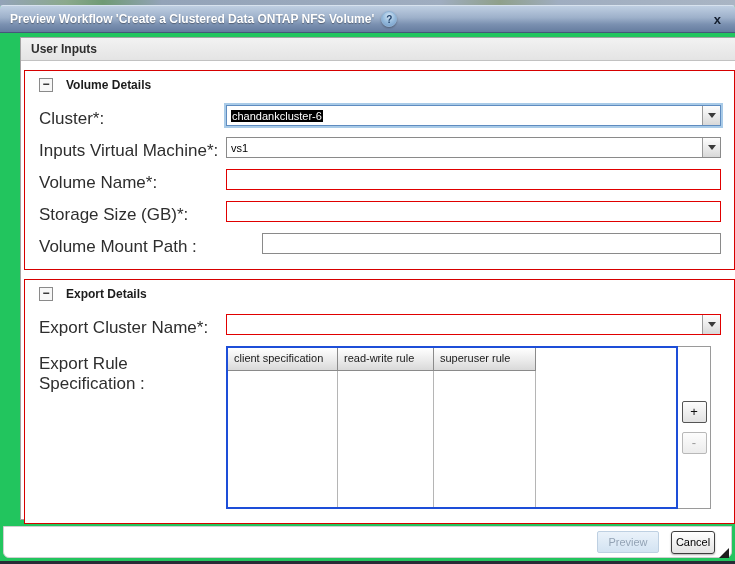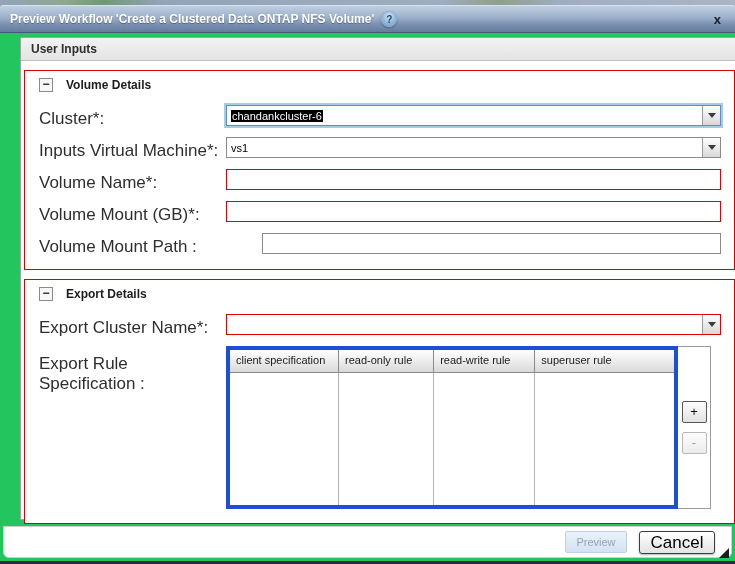--- a/index.html
+++ b/index.html
@@ -69,21 +69,21 @@
   .combo-value { flex: 1 1 auto; font-size: 11px; display: flex; align-items: center; padding: 0 4px; }
   .combo-value .selected-text { background: #000; color: #fff; padding: 0 1px; }
   .combo-arrow-btn {
     flex: 0 0 18px; border-left: 1px solid #9a9a9a;
     background: linear-gradient(180deg, #fdfdfd, #e8e8e8 60%, #d8d8d8);
     display: flex; align-items: center; justify-content: center; cursor: pointer;
   }
   .combo-arrow-btn .arrow { width: 0; height: 0; border-left: 4px solid transparent; border-right: 4px solid transparent; border-top: 5px solid #3a3a3a; }
   
   .table-area { display: flex; align-items: stretch; height: 163px; }
-  .rule-table { width: 452px; border: 4px solid #1d4ed8; background: #fff; display: flex; flex-direction: column; }
+  .rule-table { width: 452px; border: 2px solid #1d4ed8; background: #fff; display: flex; flex-direction: column; }
   .rule-table-header { display: flex; height: 23px; flex: 0 0 auto; }
   .rule-th {
     background: linear-gradient(180deg, #ffffff, #e9e9e9 60%, #d9d9d9);
     border-right: 1px solid #8a8a8a; border-bottom: 1px solid #8a8a8a;
     font-size: 11px; color: #1a1a1a; padding: 4px 6px 0 6px; white-space: nowrap; overflow: hidden;
   }
   .rule-th:nth-child(1) { width: 110px; }
   .rule-th:nth-child(2) { width: 96px; }
   .rule-th:nth-child(3) { width: 102px; }
   .rule-th:nth-child(4) { width: 140px; border-right: none; }
@@ -112,23 +112,23 @@
     position: absolute; left: 3px; bottom: 6px; width: 729px; height: 32px;
     background: #fff; border: 1px solid #cfcfcf; border-radius: 0 0 6px 6px;
     display: flex; align-items: center; justify-content: flex-end; gap: 12px; padding: 0 16px;
   }
   .preview-button {
     width: 62px; height: 22px; border: 1px solid #bed0e2; border-radius: 2px;
     background: linear-gradient(180deg, #eaf2fa, #d3e3f2); color: #93a3b5;
     font-size: 11px; text-align: center; line-height: 20px; cursor: default;
   }
   .cancel-button {
-    width: 76px; height: 23px; border: 1px solid #3d3d3d; border-radius: 3px;
+    width: 44px; height: 23px; border: 1px solid #3d3d3d; border-radius: 3px;
     background: linear-gradient(180deg, #ffffff, #e3e3e3); color: #000;
-    font-size: 17px; text-align: center; line-height: 21px; cursor: pointer;
+    font-size: 11px; text-align: center; line-height: 21px; cursor: pointer;
     box-shadow: 0 1px 2px rgba(0,0,0,.3);
   }
   .resize-handle {
     position: absolute; right: 6px; bottom: 6px; width: 0; height: 0;
     border-left: 10px solid transparent; border-bottom: 10px solid #1c1c1c;
     cursor: nwse-resize;
   }
   .bottom-strip { position: absolute; left: 0; bottom: 0; width: 735px; height: 3px; background: #272c36; }
 </style>
 </head>
@@ -183,21 +183,21 @@
         </div>
 
         <div class="field-row">
           <span class="field-label">Volume Name*:</span>
           <div class="field-control">
             <div class="text-input invalid"></div>
           </div>
         </div>
 
         <div class="field-row">
-          <span class="field-label">Volume Mount (GB)*:</span>
+          <span class="field-label">Storage Size (GB)*:</span>
           <div class="field-control">
             <div class="text-input invalid"></div>
           </div>
         </div>
 
         <div class="field-row" style="margin-bottom:2px;gap:36px;">
           <span class="field-label">Volume Mount Path :</span>
           <div class="field-control">
             <div class="text-input"></div>
           </div>
@@ -222,21 +222,20 @@
           </div>
         </div>
 
         <div class="field-row" style="margin-bottom:4px;">
           <span class="field-label" style="padding-top:8px;">Export Rule Specification :</span>
           <div class="field-control">
             <div class="table-area">
               <div class="rule-table">
                 <div class="rule-table-header">
                   <span class="rule-th">client specification</span>
-                  <span class="rule-th">read-only rule</span>
                   <span class="rule-th">read-write rule</span>
                   <span class="rule-th">superuser rule</span>
                 </div>
                 <div class="rule-table-body">
                   <span class="rule-col"></span>
                   <span class="rule-col"></span>
                   <span class="rule-col"></span>
                   <span class="rule-col"></span>
                 </div>
               </div>

